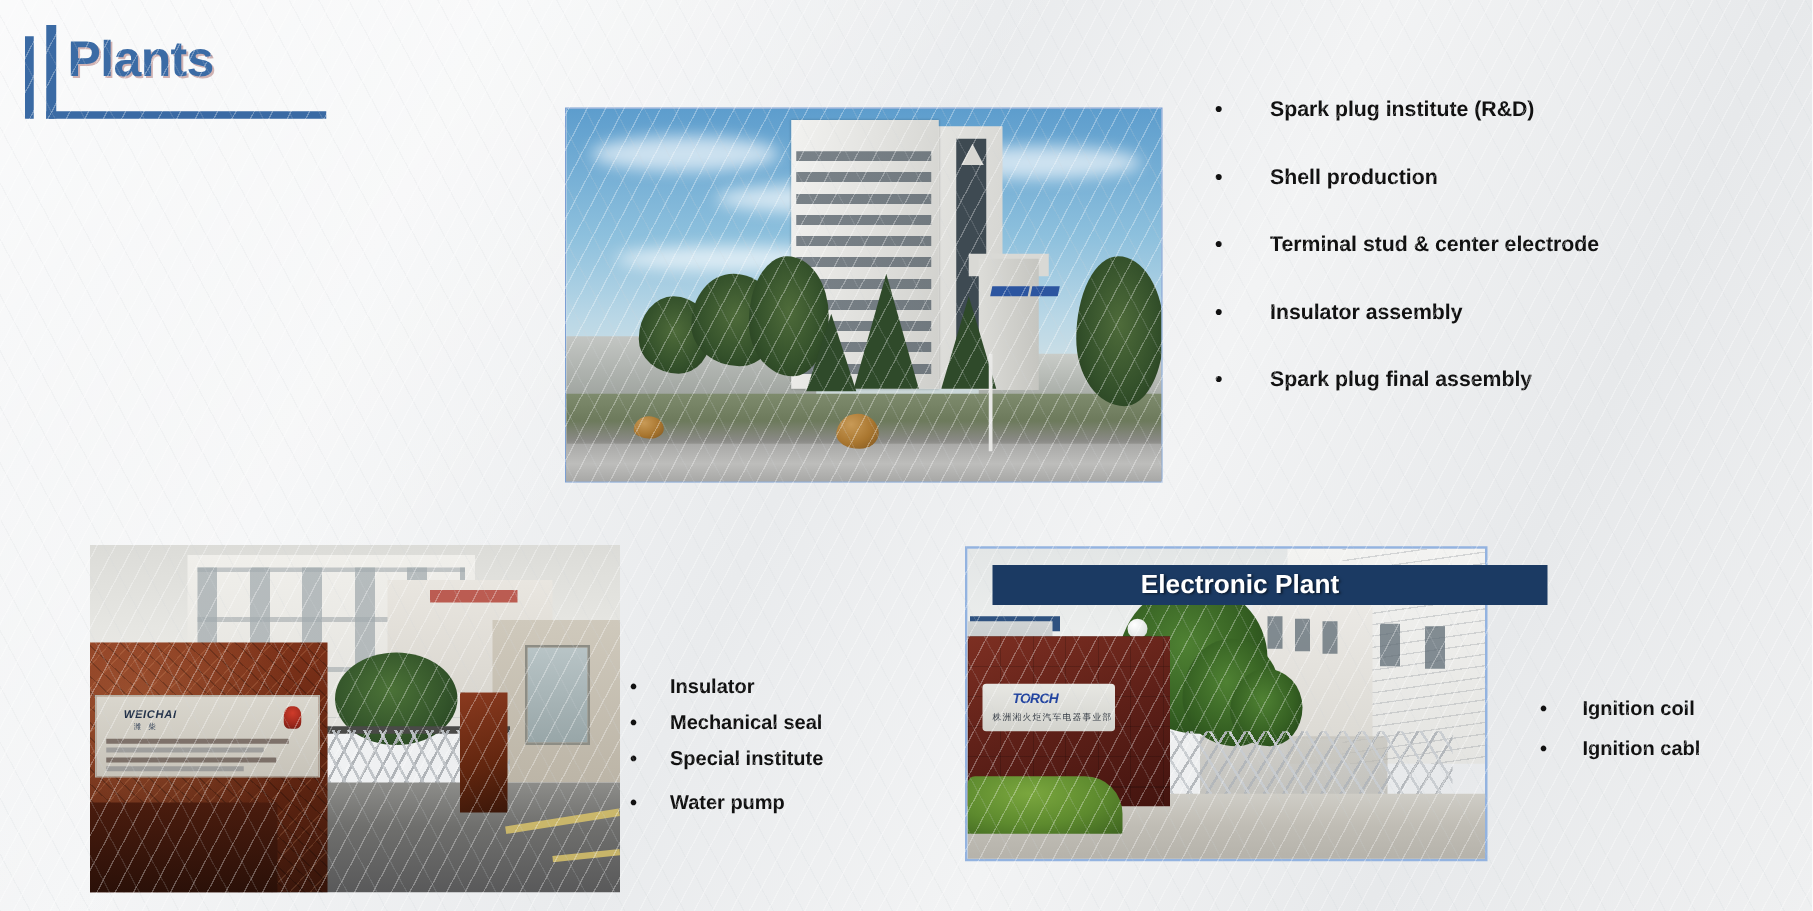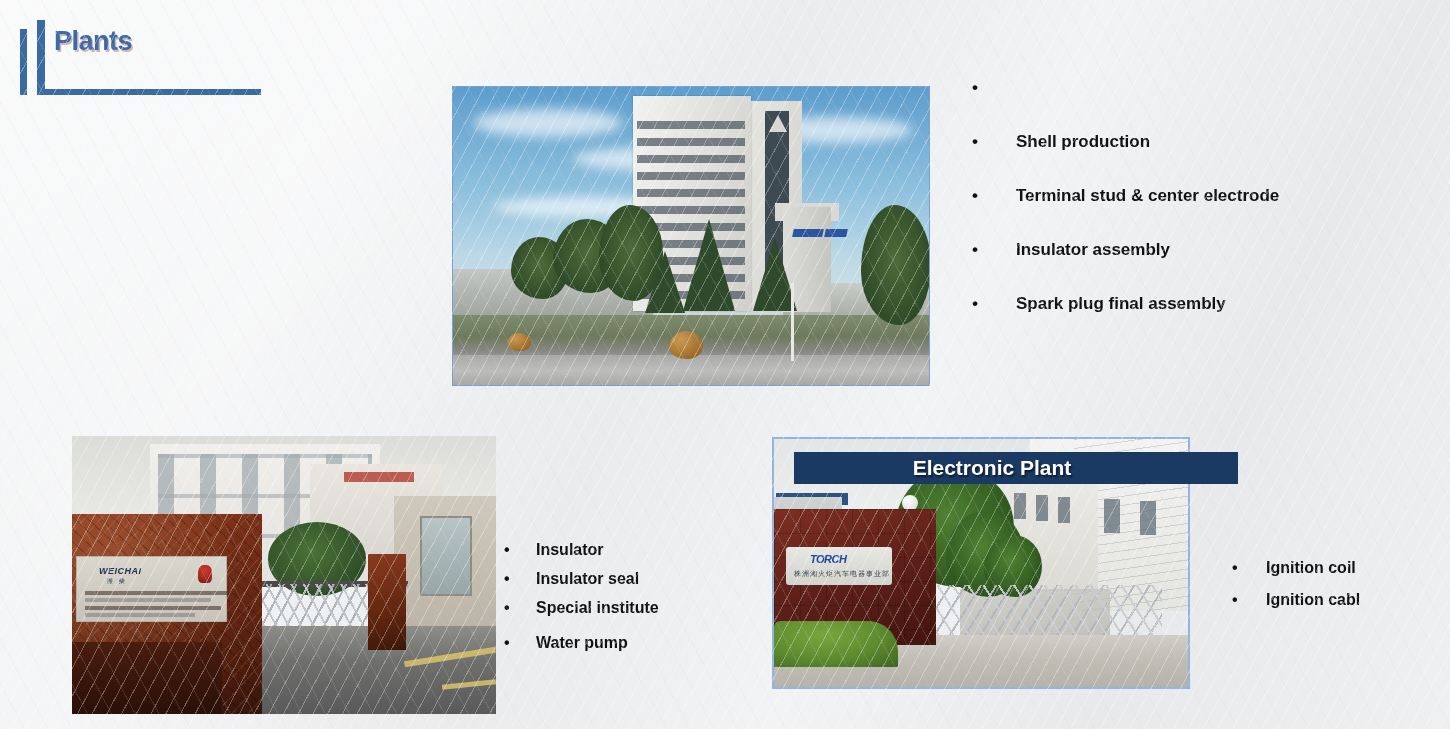--- a/index.html
+++ b/index.html
@@ -52,21 +52,21 @@
     left: 21px;
     top: 75px;
     width: 224px;
     height: 6px;
     background: #3a6aa4;
   }
   .title-text {
     position: absolute;
     left: 38px;
     top: 12px;
-    font-size: 27px;
+    font-size: 40px;
     font-weight: bold;
     color: #3b6ba5;
     letter-spacing: -0.5px;
     text-shadow: 1.5px 1.5px 0 rgba(160,90,90,0.45);
     white-space: nowrap;
   }
 
   
   .banner {
     position: absolute;
@@ -272,21 +272,21 @@
       repeating-linear-gradient(43deg, rgba(0,0,0,0.20) 0px, rgba(0,0,0,0.20) 1px, rgba(0,0,0,0) 1px, rgba(0,0,0,0) 9px),
       repeating-linear-gradient(132deg, rgba(255,190,140,0.14) 0px, rgba(255,190,140,0.14) 1px, rgba(0,0,0,0) 1px, rgba(0,0,0,0) 12px);
   }
   .cer-wall-r {
     position: absolute;
     left: 296px; top: 118px; width: 38px; height: 96px;
     background: linear-gradient(165deg, #8a3a1f 0%, #62260f 60%, #3b1709 100%);
   }
   .cer-plate {
     position: absolute;
-    left: 4px; top: 120px; width: 151px; height: 66px;
+    left: 4px; top: 120px; width: 180px; height: 66px;
     background: linear-gradient(180deg, #d9d6cd 0%, #c7c3b9 100%);
     border: 1px solid #b5b1a6;
     box-sizing: border-box;
   }
   .cer-weichai {
     position: absolute;
     left: 22px; top: 9px;
     font-size: 9px;
     font-weight: bold;
     font-style: italic;
@@ -507,20 +507,21 @@
     <div class="hq-tree" style="left:408px; top:118px; width:70px; height:120px;"></div>
     <div class="hq-rock" style="left:54px; top:246px; width:24px; height:18px;"></div>
     <div class="hq-rock" style="left:216px; top:244px; width:34px; height:28px;"></div>
     <div class="hq-pole" style="left:338px; top:196px; height:78px;"></div>
   </div>
 
 
   <div id="hq-bullets">
     <div class="bullet-row">
       <span class="bullet-dot">•</span>
+      <span>Spark plug institute (R&amp;D)</span>
     </div>
     <div class="bullet-row">
       <span class="bullet-dot">•</span>
       <span>Shell production</span>
     </div>
     <div class="bullet-row">
       <span class="bullet-dot">•</span>
       <span>Terminal stud &amp; center electrode</span>
     </div>
     <div class="bullet-row">
@@ -562,21 +563,21 @@
   </div>
 
 
   <div id="ceramic-bullets">
     <div class="bullet-row">
       <span class="bullet-dot">•</span>
       <span>Insulator</span>
     </div>
     <div class="bullet-row">
       <span class="bullet-dot">•</span>
-      <span>Insulator seal</span>
+      <span>Mechanical seal</span>
     </div>
     <div class="bullet-row">
       <span class="bullet-dot">•</span>
       <span>Special institute</span>
     </div>
     <div class="bullet-row spaced">
       <span class="bullet-dot">•</span>
       <span>Water pump</span>
     </div>
   </div>

